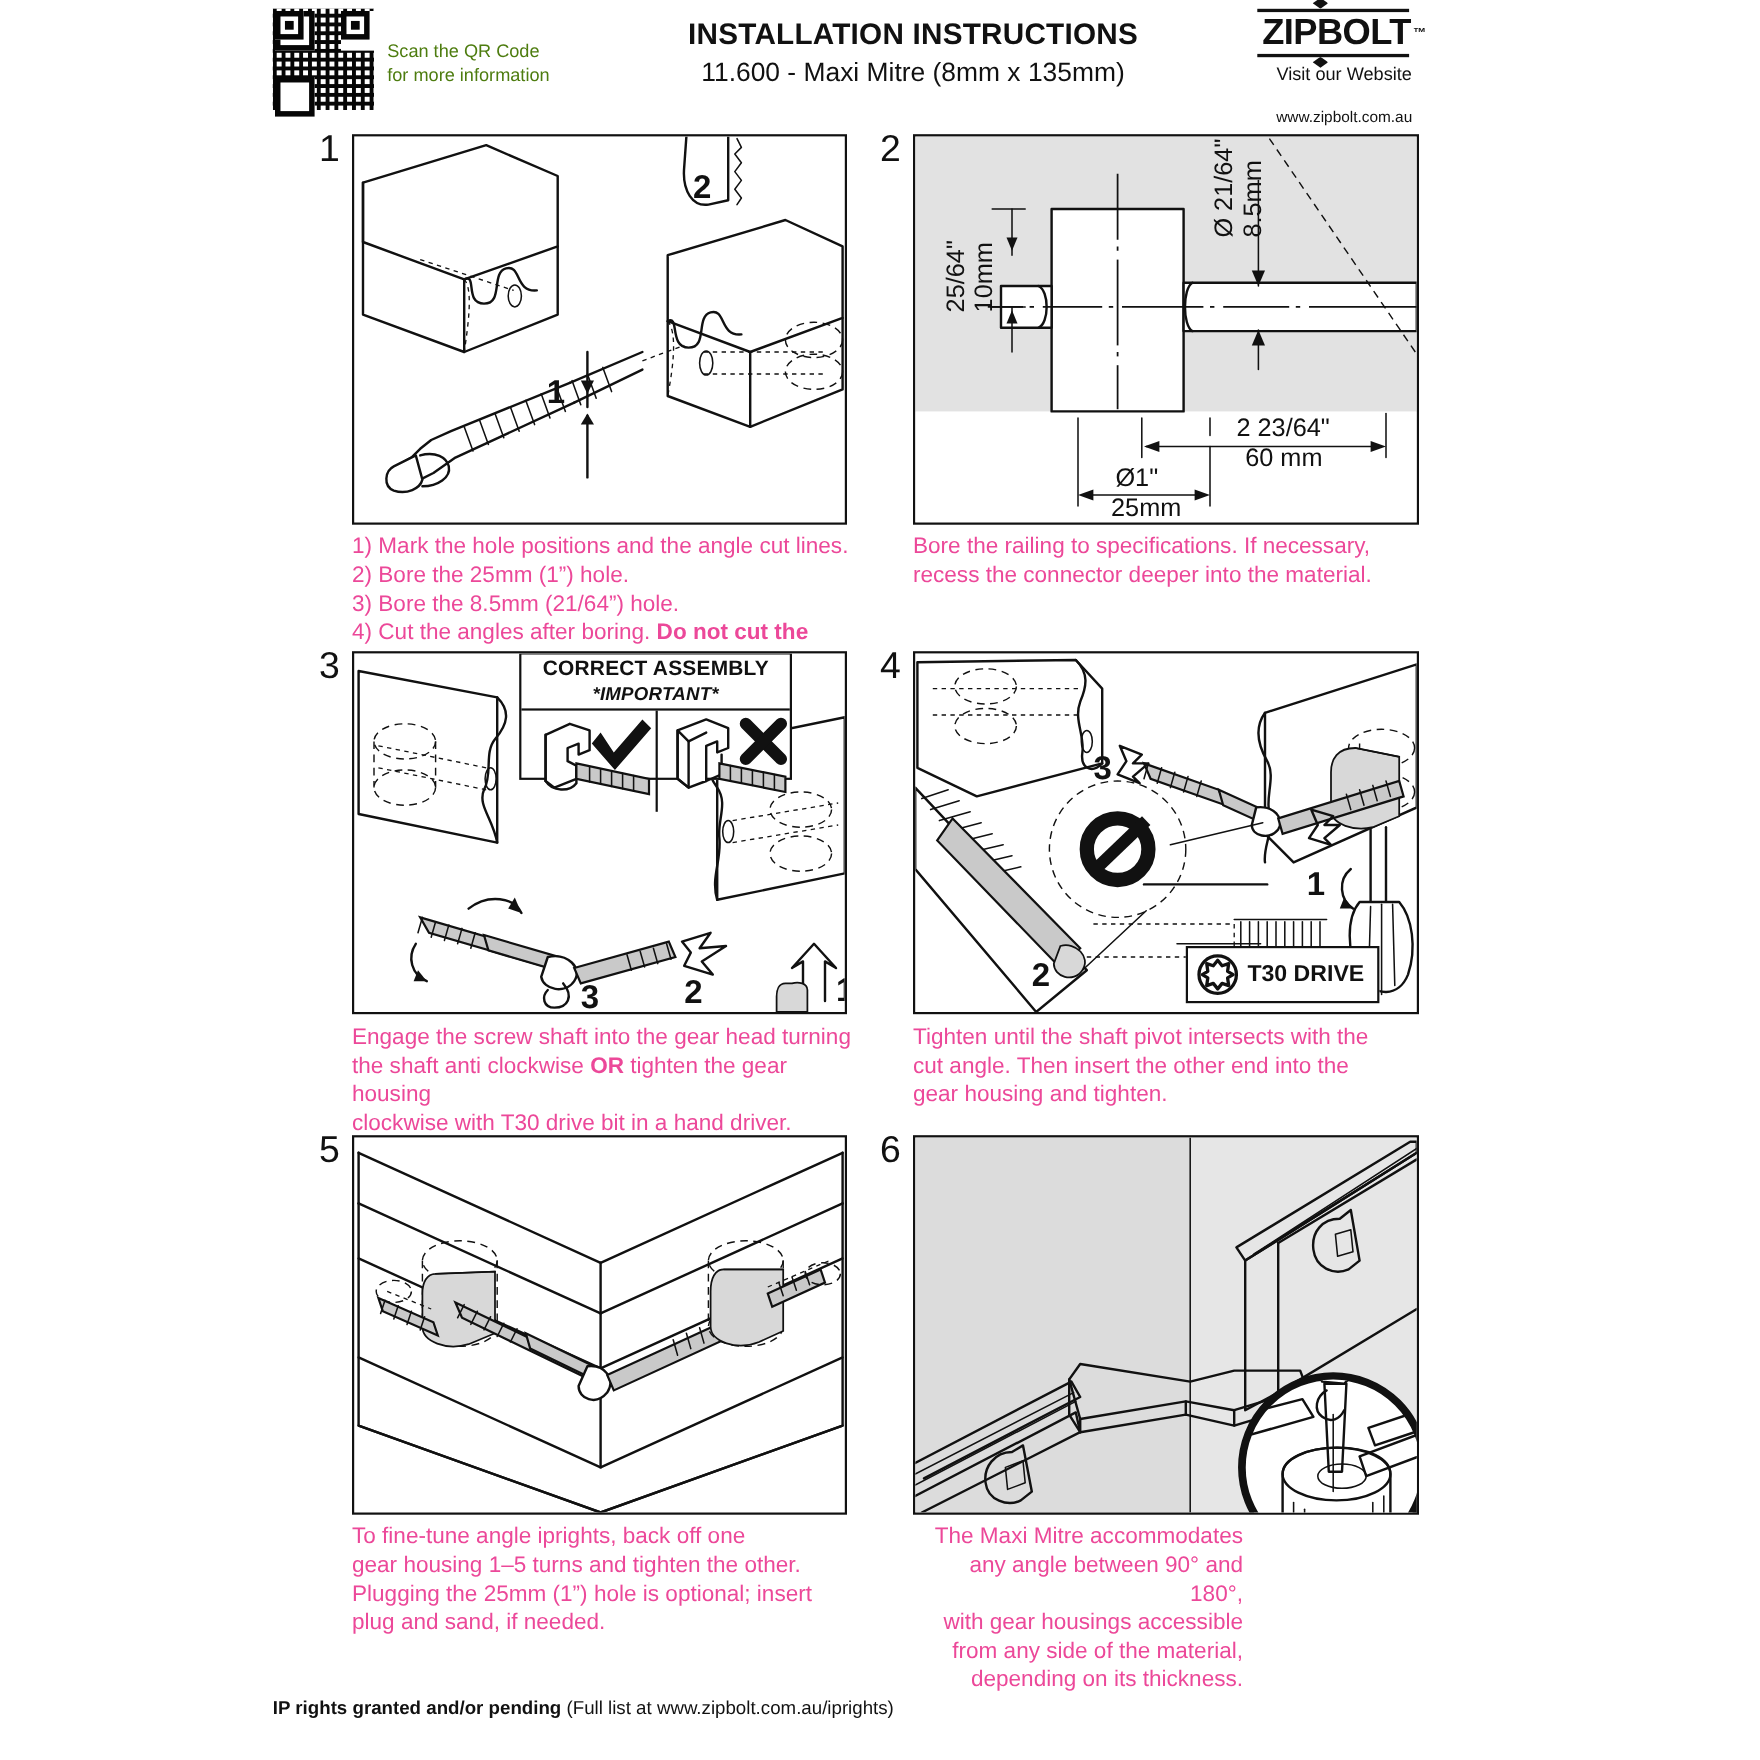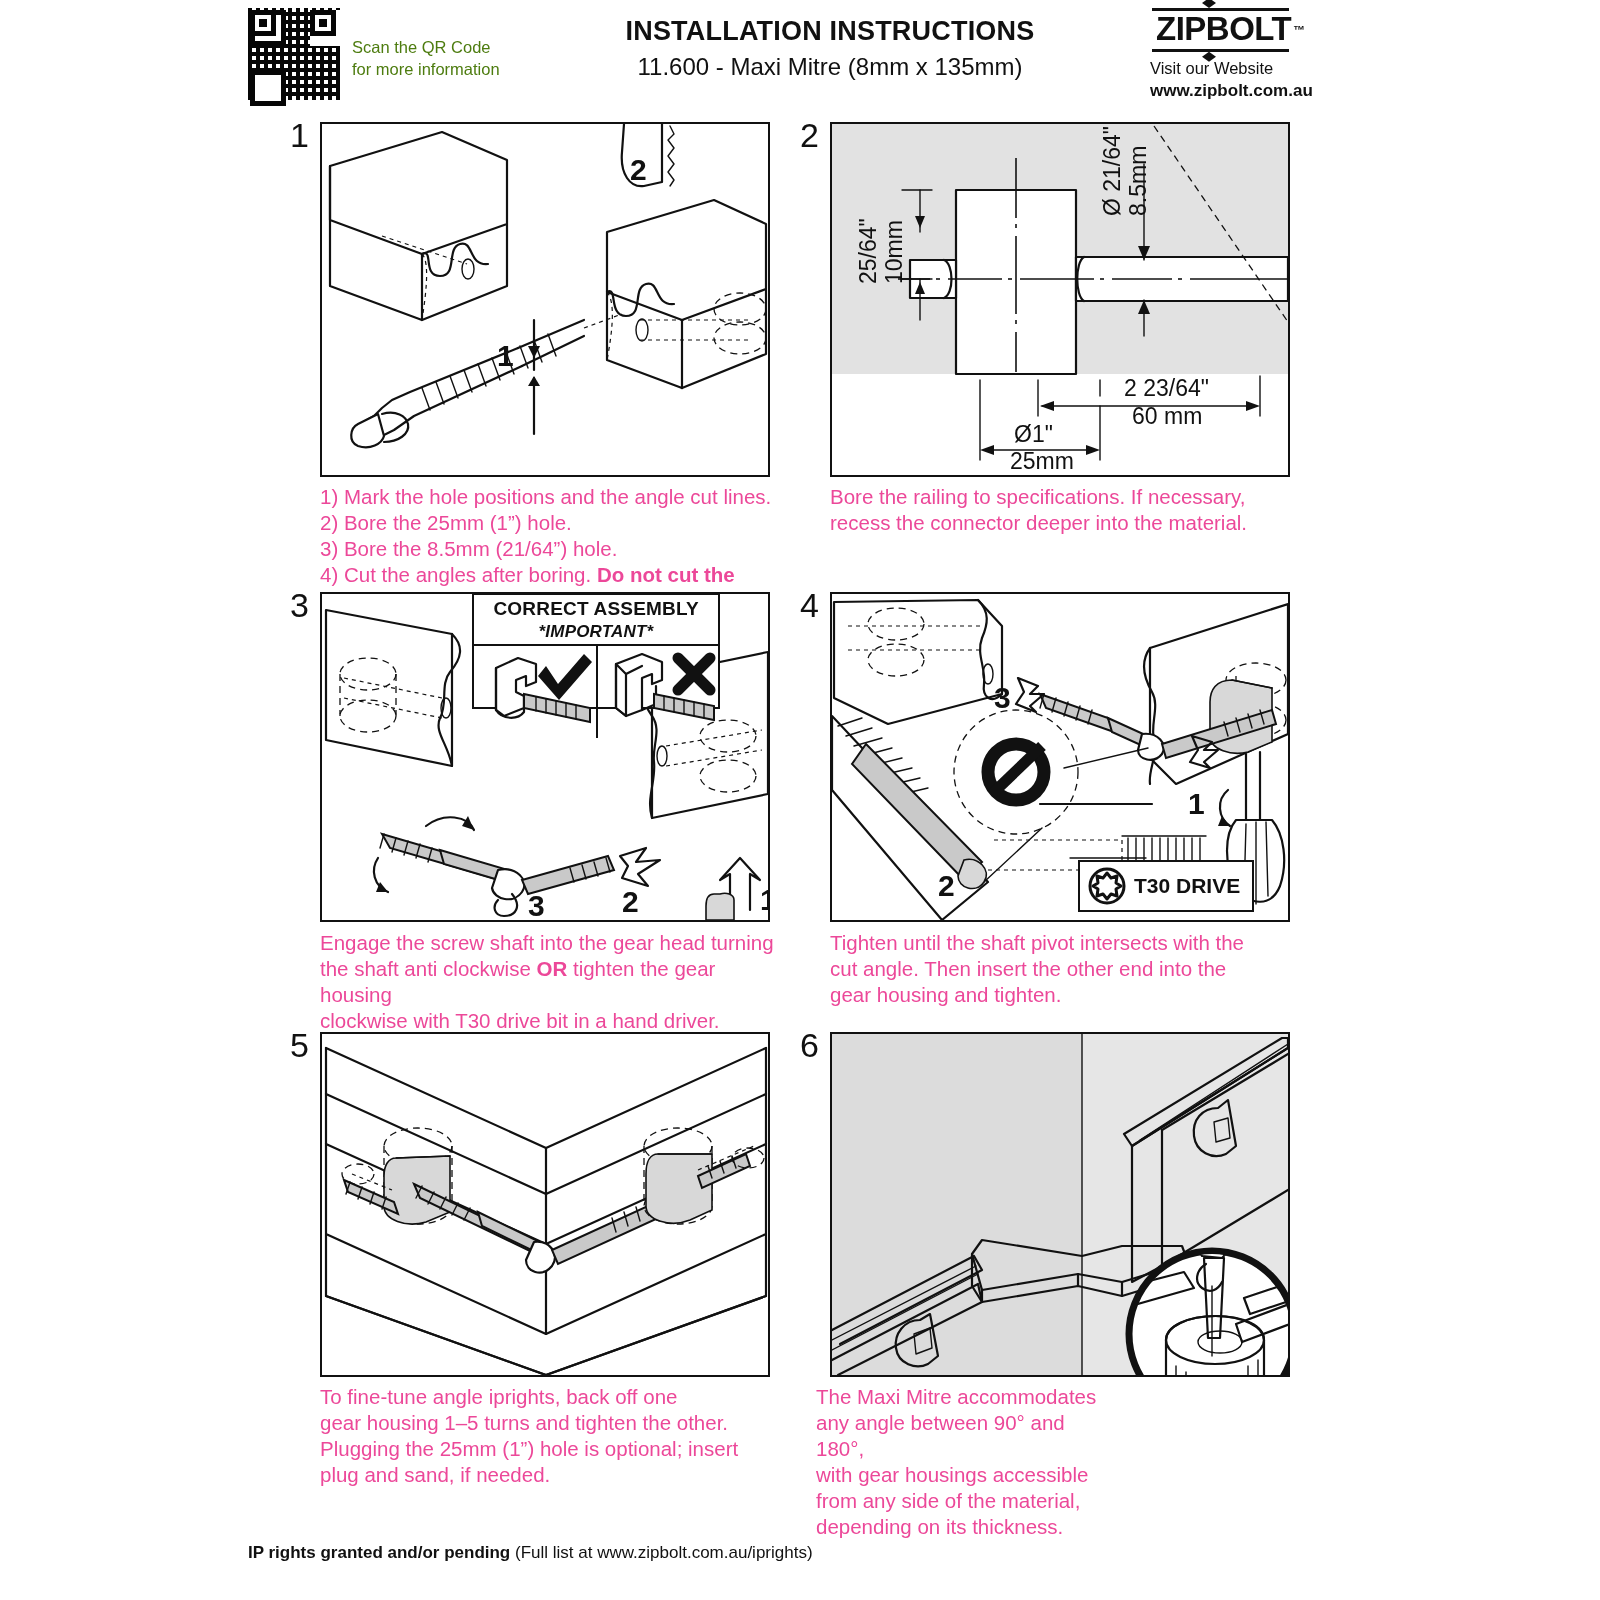--- a/index.html
+++ b/index.html
@@ -47,41 +47,41 @@
   }
   .title-block {
     position: absolute; left: 520px; top: 16px; width: 620px; text-align: center;
   }
   .main-title {
     font-size: 27px; font-weight: bold; letter-spacing: 0.2px; margin: 0 0 6px 0;
   }
   .sub-title { font-size: 24px; margin: 0; }
 
   .brand-block {
-    position: absolute; left: 1150px; top: 10px; width: 220px; 
+    position: absolute; left: 1112px; top: 10px; width: 220px; text-align: center;
   }
   .logo-wrap { position: relative; display: inline-block; padding: 0 6px; }
   .logo-rules { position: relative; }
   .logo-rules::before, .logo-rules::after {
     content: ""; position: absolute; left: -4px; right: 16px; height: 3px; background: #111;
   }
   .logo-rules::before { top: -2px; }
   .logo-rules::after { bottom: -3px; }
   .logo-text {
     font-size: 33px; font-weight: bold; letter-spacing: -0.5px;
     font-family: "Liberation Sans", sans-serif; line-height: 1.05;
     display: inline-block; padding: 2px 0 2px 0;
   }
   .tm { font-size: 12px; vertical-align: super; font-weight: bold; margin-left: 2px; }
   .logo-dot { position: absolute; left: 52px; width: 14px; height: 10px; background: #111;
      clip-path: polygon(50% 0, 100% 50%, 50% 100%, 0 50%); }
   .logo-dot.top { top: -12px; }
   .logo-dot.bot { bottom: -13px; }
   .brand-line { font-size: 16.5px; margin-top: 10px; }
-  .brand-url { font-size: 17px; font-weight: bold; margin-top: 3px; }
+  .brand-url { font-size: 14px; font-weight: normal; margin-top: 20px; }
 
   
   .steps { position: absolute; left: 0; top: 118px; width: 1600px; }
 
   .step {
     position: absolute;
   }
   .step-num {
     position: absolute; font-size: 34px; font-weight: normal; line-height: 1;
     color: #111; left: 0; top: 0;
@@ -672,21 +672,21 @@
 
             <path class="ln" d="M84 92 L96 92 L100 12 L80 12 Z" fill="#fff"></path>
             <path class="wht" d="M78 10 C70 -4 72 -22 86 -26 C100 -30 110 -16 106 -2 C104 6 100 10 98 12 Z"></path>
             <path class="ln" d="M82 18 C72 24 70 36 78 42 C86 48 94 44 98 36"></path>
             <path class="ln-t" d="M88 40 L88 110"></path>
           </g>
         </svg>
 
       </div>
     </div>
-    <div class="caption" style="left:16px;top:356px;width:300px;">
+    <div class="caption" style="left:30px;top:356px;width:300px;text-align:right;">
       <div>The Maxi Mitre accommodates</div>
       <div>any angle between 90° and 180°,</div>
       <div>with gear housings accessible</div>
       <div>from any side of the material,</div>
       <div>depending on its thickness.</div>
     </div>
   </div>
 
 </div>
 

